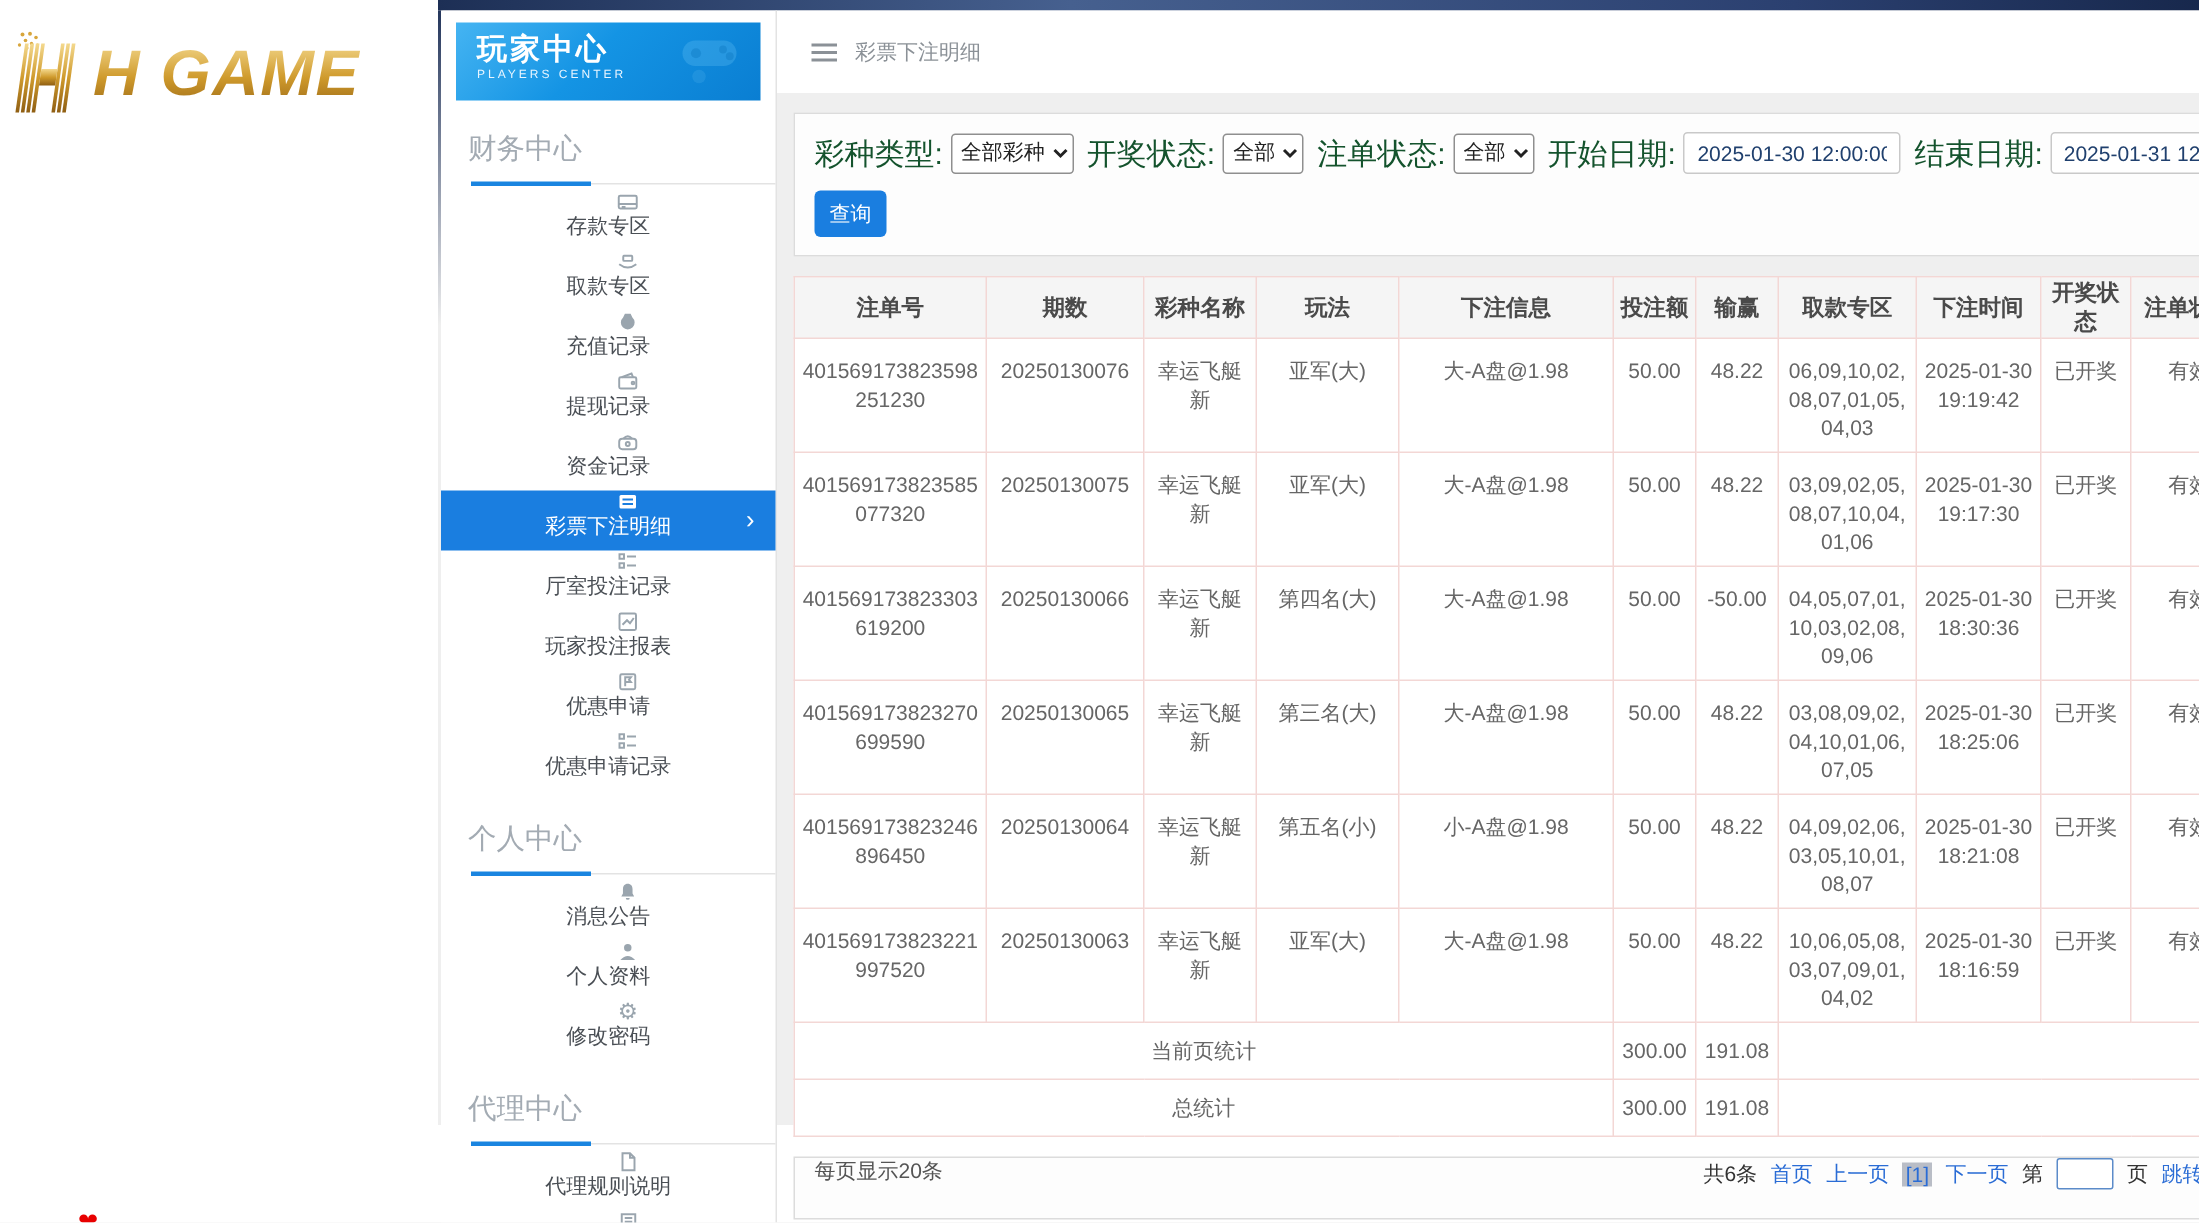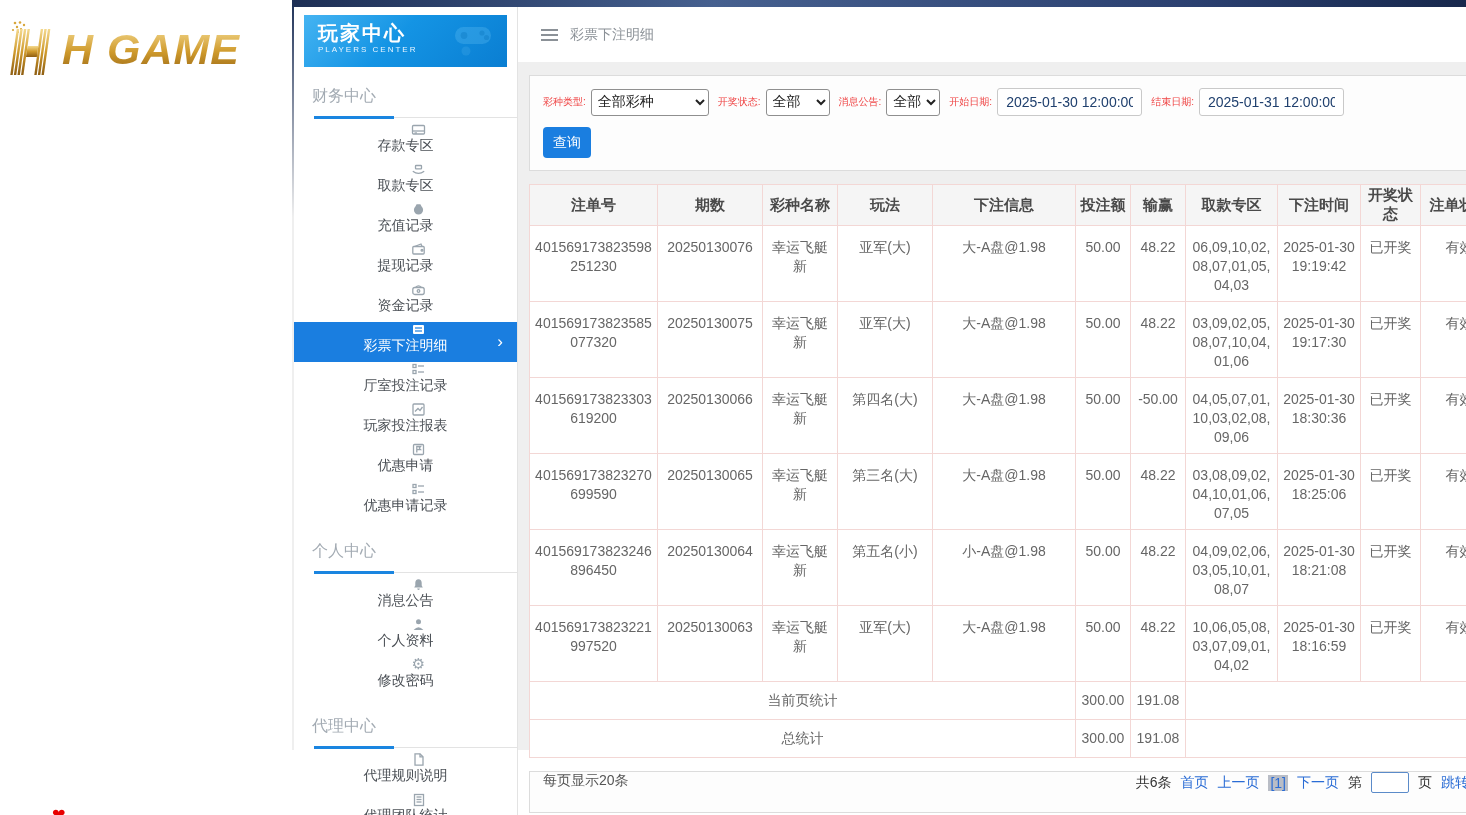--- a/index.html
+++ b/index.html
@@ -26,43 +26,43 @@
   .left-edge { position:absolute; left:0; top:7px; width:3px; height:210px;
     background:linear-gradient(180deg,#24365c,rgba(36,54,92,0)); }
 
   
   .sidebar { position:absolute; left:2px; top:7px; width:224px; height:808px; background:#fff; border-right:1px solid #e3e3e3; }
   .sb-header { margin:8px 10px 0 10px; height:52px; position:relative; overflow:hidden;
     background:linear-gradient(135deg,#45b4f2 0%,#1494e4 45%,#0a7ed2 100%); padding:7px 0 0 14px; }
   .sb-title { color:#fff; font-size:20px; font-weight:bold; letter-spacing:2px; line-height:23px; }
   .sb-sub { color:#e8f5ff; font-size:8px; letter-spacing:2px; }
   .gamepad { position:absolute; right:10px; top:8px; opacity:.5; }
-  .sb-section-title { margin:19px 0 0 18px; color:#a3abb3; font-size:16px; }
+  .sb-section-title { margin:19px 0 0 18px; color:#a3abb3; font-size:19px; }
   .sb-rule { margin:9px 0 3px 20px; display:flex; align-items:center; height:3px; }
   .sb-rule .blue { width:80px; height:3px; background:#1a85e0; }
   .sb-rule .gray { flex:1; height:1px; background:#e3e3e3; }
   .sb-item { height:40px; display:flex; align-items:center; color:#4a4f55; font-size:14px; cursor:pointer; position:relative;flex-direction:column; }
   .sb-item .ic { width:16px; margin-left:43px; margin-right:17px; display:flex; justify-content:center; color:#9aa5ae; }
   .sb-item.active { background:#1a7ee0; color:#fff; }
   .sb-item.active .ic { color:#fff; }
   .chev { position:absolute; right:14px; color:#fff; font-size:17px; line-height:40px; }
   .gear-glyph { font-family:"DejaVu Sans",sans-serif; font-size:15px; line-height:15px; }
 
   
   .main { position:absolute; left:226px; top:7px; width:980px; height:808px; }
   .topbar { height:55px; background:#fff; display:flex; align-items:center; }
   .burger { margin-left:23px; width:17px; display:flex; flex-direction:column; gap:3px; cursor:pointer; }
   .burger div { height:2px; background:#8b9197; }
   .topbar-title { margin-left:12px; color:#8b9197; font-size:14px; }
 
   .filter-panel { margin:13px 15px 0 11px; background:#fdfdfd; border:1px solid #dcdcdc; padding:12px 13px; }
   .filter-row { display:flex; align-items:center; }
-  .f-label { font-size:10px; color:#ef4444; margin-right:5px; white-space:nowrap; }
+  .f-label { font-size:20px; color:#14532d; margin-right:5px; white-space:nowrap; }
   .filter-row select { height:27px; border:1px solid #8f8f8f; border-radius:3px; background:#fff;
-    font-size:14px; color:#222; padding:0 2px; margin-right:9px; font-family:Liberation Mono, monospace; }
+    font-size:14px; color:#222; padding:0 2px; margin-right:9px; font-family:Liberation Serif, serif; }
   .sel-lottery { width:118px; } .sel-draw { width:64px; } .sel-bet { width:54px; }
   .date-input { width:145px; height:28px; border:1px solid #c9c9c9; border-radius:3px; font-size:14px;
     color:#20406e; padding:0 8px; margin-right:9px; font-family:inherit; }
   .query-btn { margin-top:11px; width:48px; height:31px; background:#1a7ee0; color:#fff; border:none;
     border-radius:4px; font-size:14px; font-family:inherit; cursor:pointer; }
 
   
   table.bet-table { margin:13px 0 0 11px; width:969px; border-collapse:collapse; background:#fff; table-layout:fixed; }
   .bet-table th, .bet-table td { border:1px solid #f3d7d5; }
   .bet-table th { background:#f5f5f5; height:41px; font-size:15px; color:#4a4a4a; font-weight:bold; padding:0 2px; }
@@ -329,21 +329,21 @@
     <div class="filter-panel">
       <div class="filter-row">
         <span class="f-label">彩种类型:</span>
         <select class="sel-lottery">
           <option>全部彩种</option>
         </select>
         <span class="f-label">开奖状态:</span>
         <select class="sel-draw">
           <option>全部</option>
         </select>
-        <span class="f-label">消息公告:</span>
+        <span class="f-label">注单状态:</span>
         <select class="sel-bet">
           <option>全部</option>
         </select>
         <span class="f-label">开始日期:</span>
         <input class="date-input" value="2025-01-30 12:00:00" style="">
         <span class="f-label">结束日期:</span>
         <input class="date-input" value="2025-01-31 12:00:00" style="">
       </div>
       <button class="query-btn">查询</button>
     </div>

